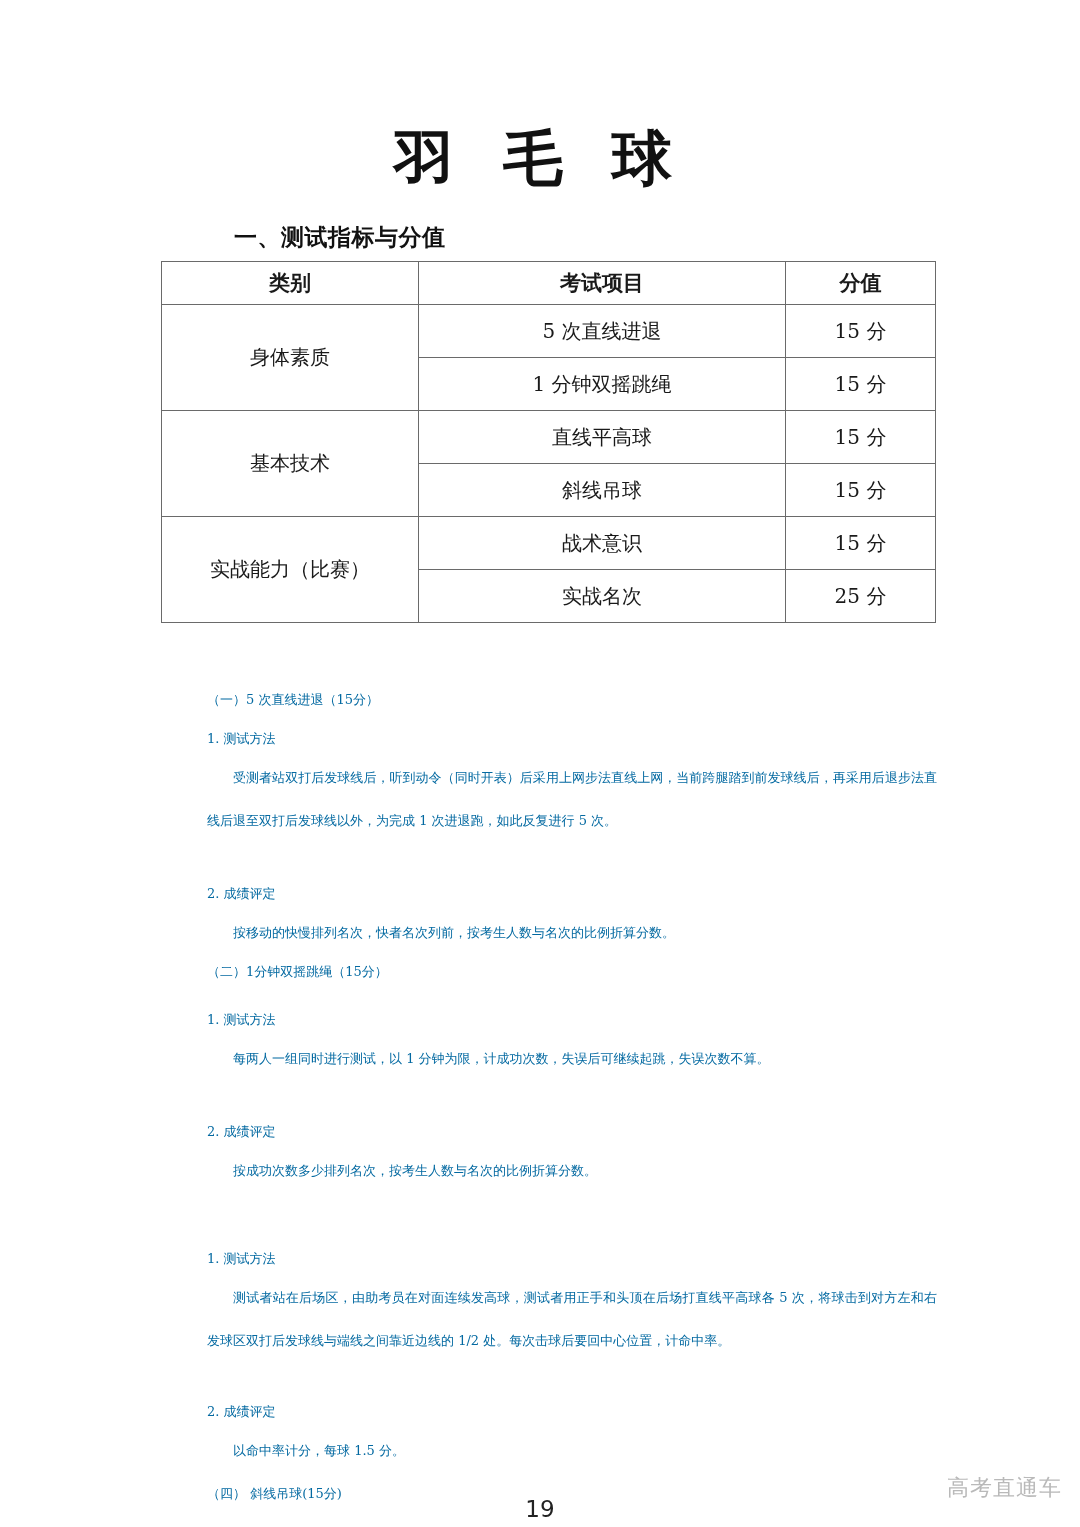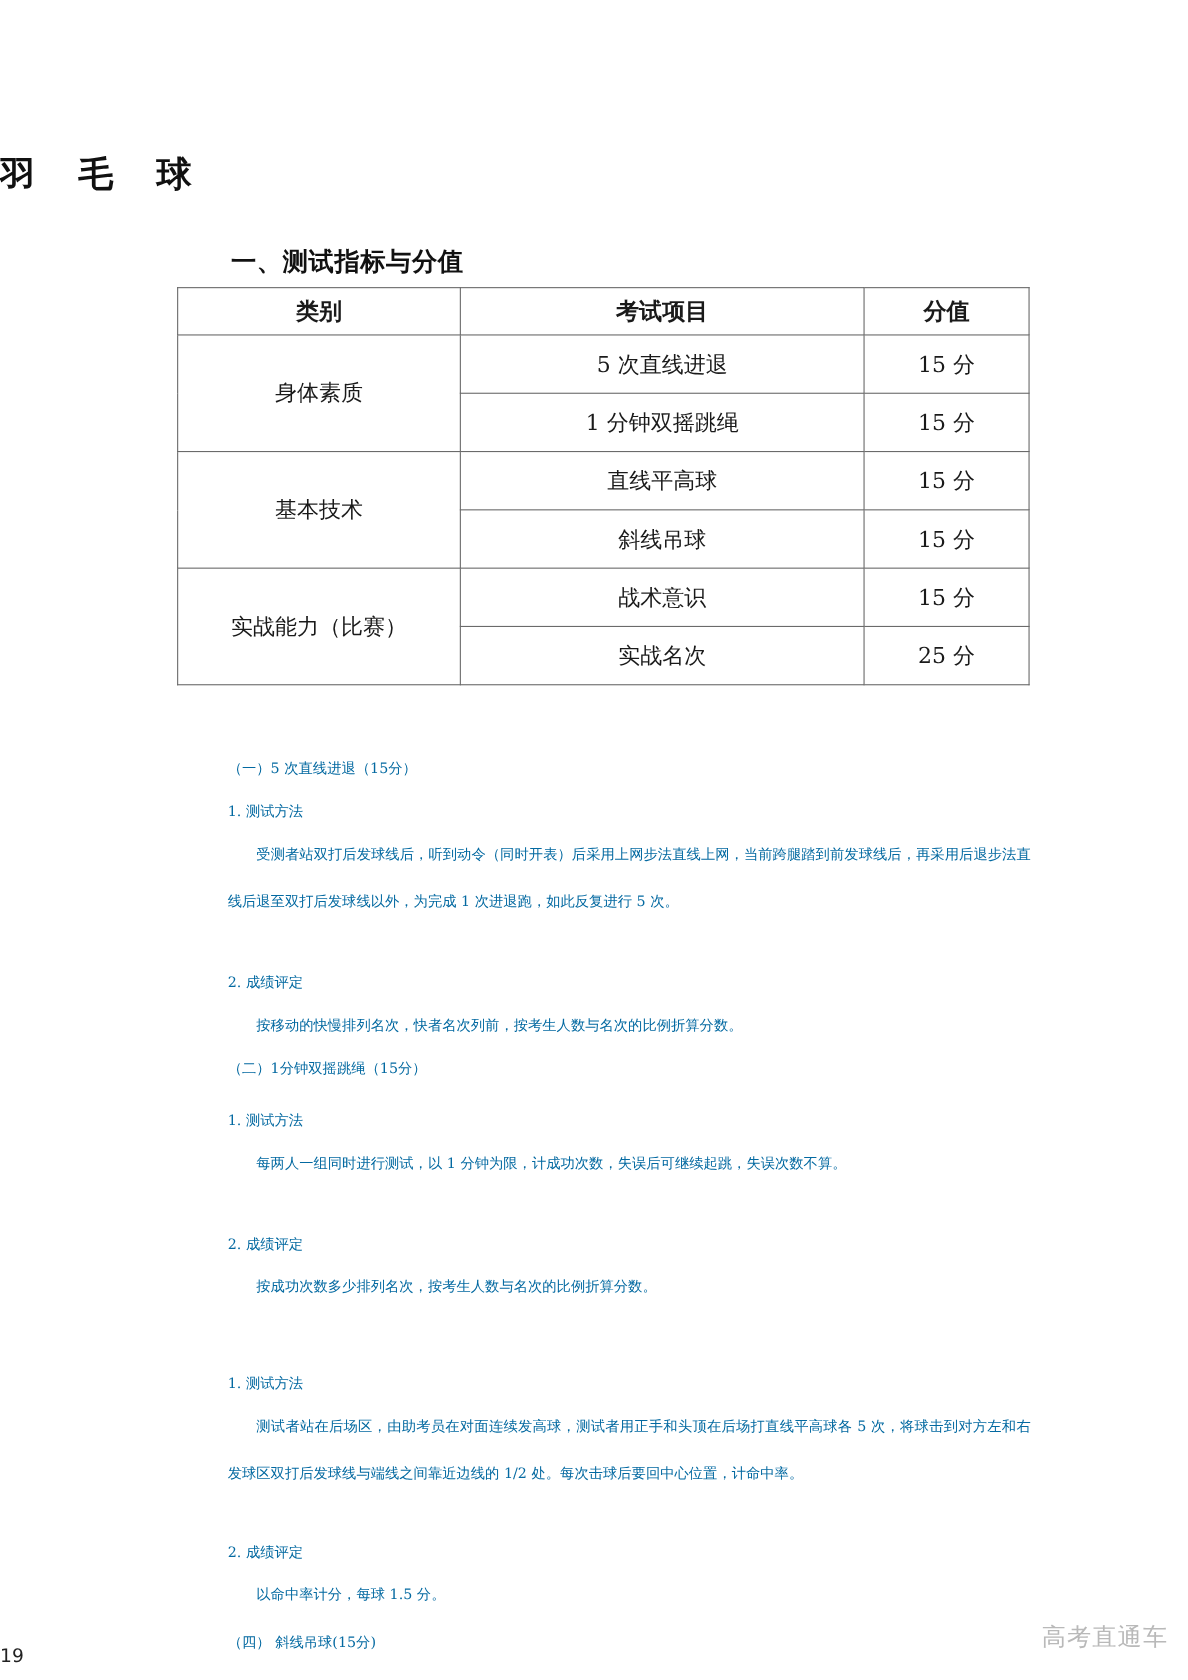--- a/index.html
+++ b/index.html
@@ -19,39 +19,40 @@
     overflow: hidden;
     box-sizing: border-box;
   }
 
   
   .doc-title {
     position: absolute;
     top: 130px;
     left: 0;
     width: 1080px;
-    font-family: "DejaVu Sans", "Liberation Sans", sans-serif;
-    font-size: 32px;
+    text-align: center;
+    font-family: "DejaVu Sans", "Liberation Sans", sans-serif;
+    font-size: 60px;
     font-weight: bold;
     letter-spacing: 14px;
     color: #111111;
     line-height: 56px;
   }
 
   
   .section-heading {
     position: absolute;
     left: 210px;
     font-family: "DejaVu Sans", "Liberation Sans", sans-serif;
     font-size: 23px;
     font-weight: bold;
     letter-spacing: 0.5px;
     color: #111111;
   }
-  #heading-1 { top: 222px; }
+  #heading-1 { top: 222px; margin-left: 24px; }
   #heading-2 { top: 648px; }
 
   
   .score-table {
     position: absolute;
     left: 161px;
     top: 261px;
     width: 774px;
     border-collapse: collapse;
     table-layout: fixed;
@@ -98,21 +99,22 @@
   .para.sub {
     left: 207px;
   }
 
   
   .page-number {
     position: absolute;
     top: 1496px;
     left: 0;
     width: 1080px;
-    font-size: 17px;
+    text-align: center;
+    font-size: 23px;
     color: #222222;
     font-family: "DejaVu Sans", "Liberation Sans", sans-serif;
   }
 
   
   .watermark {
     position: absolute;
     top: 1473px;
     right: 18px;
     font-family: "DejaVu Sans", "Liberation Sans", sans-serif;

